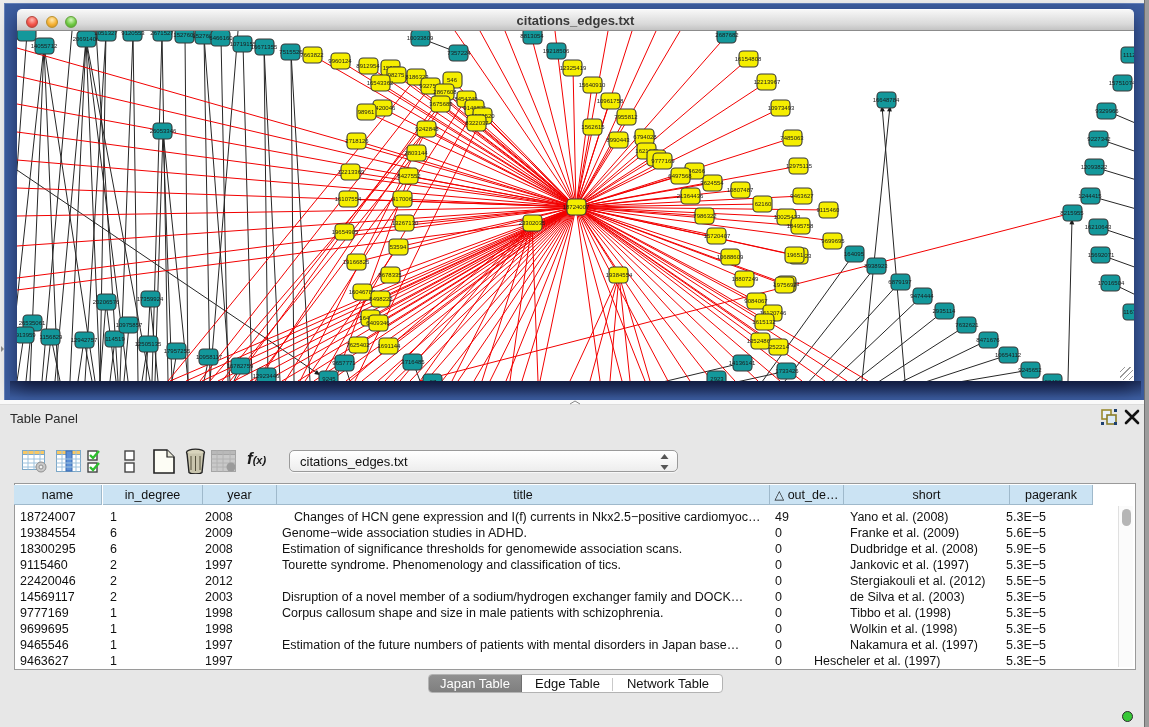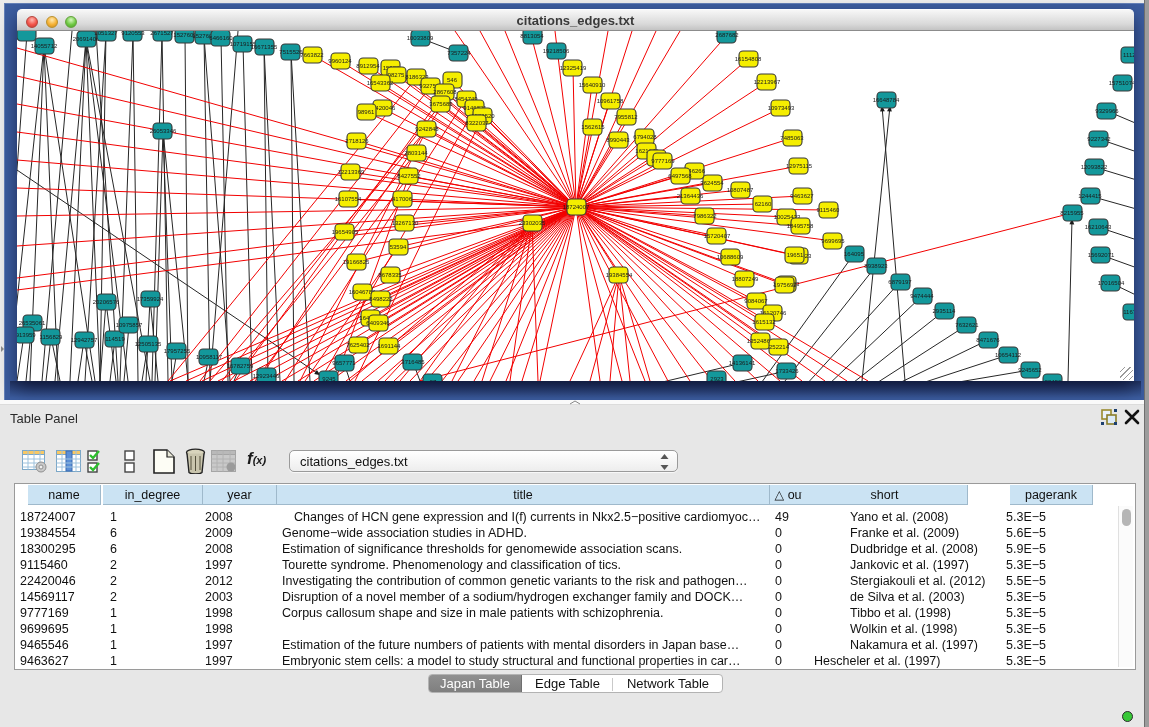--- a/index.html
+++ b/index.html
@@ -620,26 +620,26 @@
  <div style="position:absolute;left:247px;top:49px;width:28px;font-size:17px;font-style:italic;font-weight:bold;color:#1a1a1a">f<span style="font-size:11px">(x)</span></div>
  <div style="position:absolute;left:289px;top:50px;width:389px;height:22px;border:1px solid #9a9a9a;border-radius:5px;background:linear-gradient(#fff,#ededed);box-shadow:0 1px 1px rgba(255,255,255,.8)">
    <div style="position:absolute;left:10px;top:3px;font-size:13px;color:#111">citations_edges.txt</div>
    <svg style="position:absolute;right:8px;top:3px" width="9" height="16" viewBox="0 0 9 16">
         <path d="M4.5,0 L8.5,5 H0.5 z" fill="#555"></path>
         <path d="M4.5,16 L8.5,11 H0.5 z" fill="#555"></path>
       </svg>
  </div>
  <div class="tframe"></div>
  <div class="thead">
-  <div class="th" style="left:14px;width:73px">name</div>
+  <div class="th" style="left:0px;width:88px">name</div>
   <div class="th" style="left:89px;width:100px">in_degree</div>
   <div class="th" style="left:189px;width:74px">year</div>
   <div class="th" style="left:263px;width:493px">title</div>
   <div class="th" style="left:756px;width:74px">△ out_de…</div>
-  <div class="th" style="left:788px;width:166px">short</div>
+  <div class="th" style="left:830px;width:166px">short</div>
   <div class="th" style="left:996px;width:83px">pagerank</div>
  </div>
  <div class="row" style="top:109px">
       <span style="left:6px">18724007</span>
       <span style="left:96px">1</span>
       <span style="left:191px">2008</span>
       <span style="left:280px">Changes of HCN gene expression and I(f) currents in Nkx2.5−positive cardiomyoc…</span>
       <span style="left:761px">49</span>
       <span style="left:836px">Yano et al. (2008)</span>
       <span style="left:992px">5.3E−5</span>
@@ -668,21 +668,20 @@
       <span style="left:191px">1997</span>
       <span style="left:268px">Tourette syndrome. Phenomenology and classification of tics.</span>
       <span style="left:761px">0</span>
       <span style="left:836px">Jankovic et al. (1997)</span>
       <span style="left:992px">5.3E−5</span>
     </div>
     <div class="row" style="top:173px">
       <span style="left:6px">22420046</span>
       <span style="left:96px">2</span>
       <span style="left:191px">2012</span>
-      <span style="left:268px">Investigating the contribution of common genetic variants to the risk and pathogen…</span>
       <span style="left:761px">0</span>
       <span style="left:836px">Stergiakouli et al. (2012)</span>
       <span style="left:992px">5.5E−5</span>
     </div>
     <div class="row" style="top:189px">
       <span style="left:6px">14569117</span>
       <span style="left:96px">2</span>
       <span style="left:191px">2003</span>
       <span style="left:268px">Disruption of a novel member of a sodium/hydrogen exchanger family and DOCK…</span>
       <span style="left:761px">0</span>
@@ -712,21 +711,20 @@
       <span style="left:191px">1997</span>
       <span style="left:268px">Estimation of the future numbers of patients with mental disorders in Japan base…</span>
       <span style="left:761px">0</span>
       <span style="left:836px">Nakamura et al. (1997)</span>
       <span style="left:992px">5.3E−5</span>
     </div>
     <div class="row" style="top:253px">
       <span style="left:6px">9463627</span>
       <span style="left:96px">1</span>
       <span style="left:191px">1997</span>
-      <span style="left:268px">Embryonic stem cells: a model to study structural and functional properties in car…</span>
       <span style="left:761px">0</span>
       <span style="left:800px">Hescheler et al. (1997)</span>
       <span style="left:992px">5.3E−5</span>
     </div>
  <div class="sb">
       <div class="sbt"></div>
     </div>
  <div class="seg">
   <div style="left:0;width:93px;background:linear-gradient(#909090,#7d7d7d);color:#fff;border-right:1px solid #6f6f6f">Japan Table</div>
   <div style="left:94px;width:89px">Edge Table</div>

